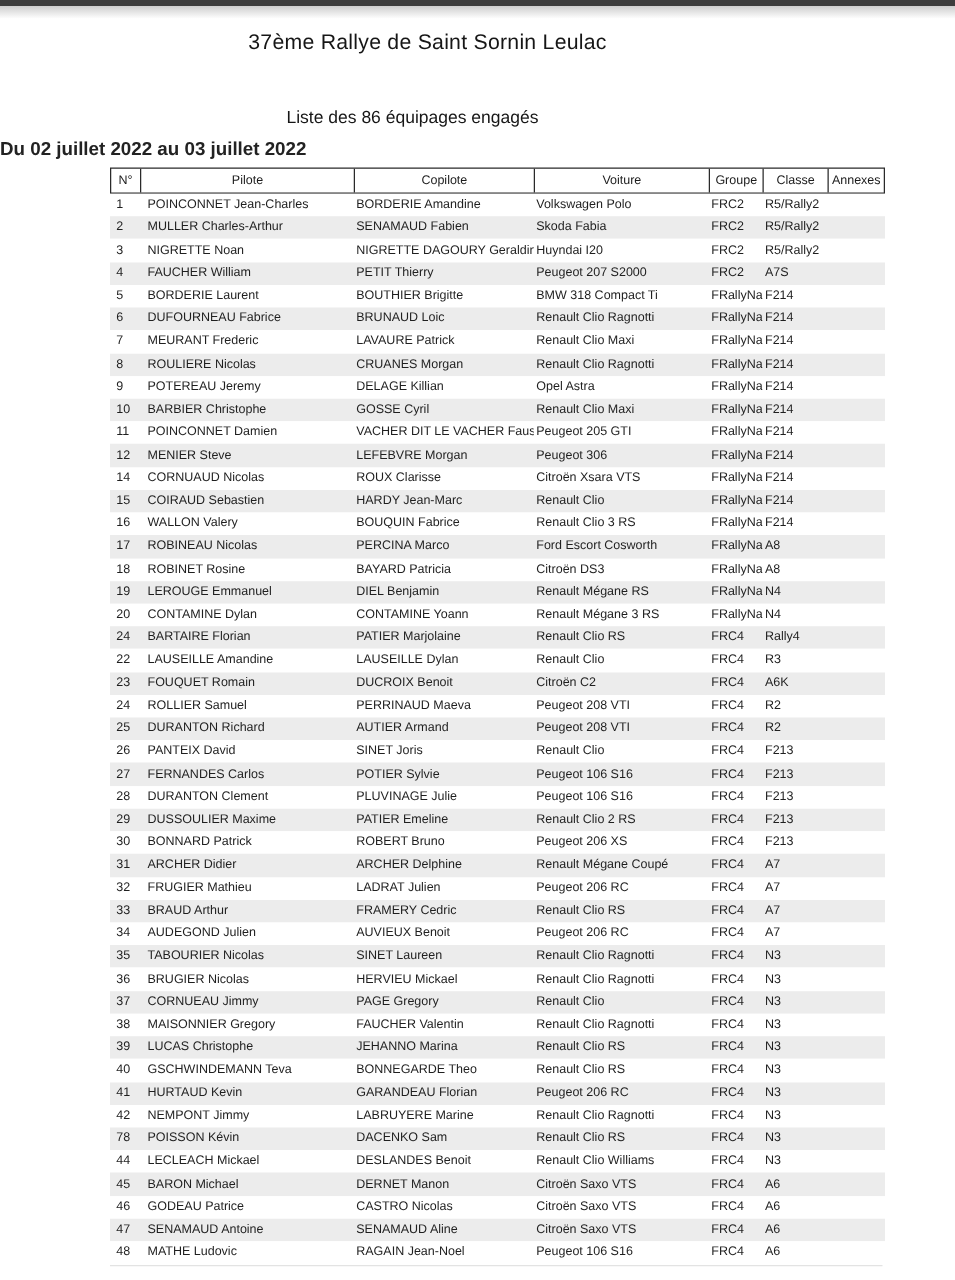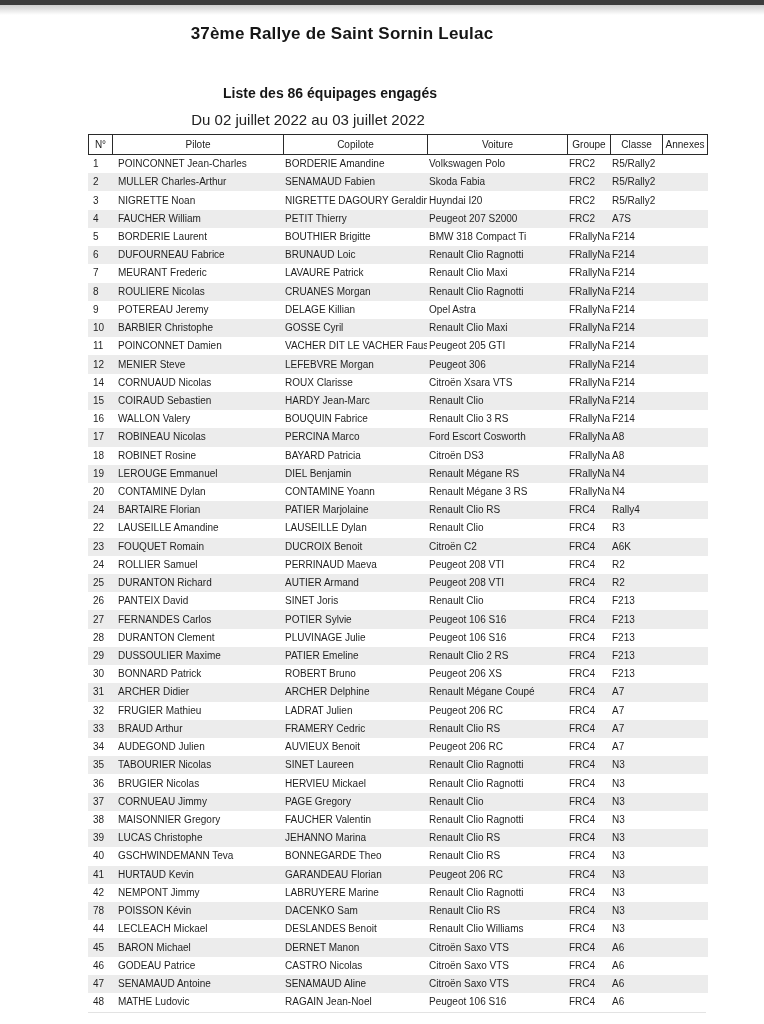--- a/index.html
+++ b/index.html
@@ -10,30 +10,30 @@
     background:#ffffff;
     font-family:"Liberation Sans","DejaVu Sans",sans-serif;
     color:#1c1c1c;
     overflow:hidden;
   }
   .topbar { position:absolute; top:0; left:0; width:764px; height:5px; background:#3d3d3d; }
   .topfade { position:absolute; top:5px; left:0; width:764px; height:10px;
              background:linear-gradient(#cfcfcf,#ffffff); }
   .doc-title {
     position:absolute; top:24px; left:0; width:684px;
-    text-align:center; font-size:17px; font-weight:bold; color:#161616;
+    text-align:center; font-size:17px; font-weight:normal; color:#161616;
     letter-spacing:0.2px;
   }
   .doc-subtitle {
     position:absolute; top:85px; left:0; width:660px;
-    text-align:center; font-size:14px; font-weight:bold; color:#161616;
+    text-align:center; font-size:14px; font-weight:normal; color:#161616;
   }
   .doc-daterange {
     position:absolute; top:111px; left:0; width:616px;
-    text-align:center; font-size:15px; font-weight:normal; color:#222222;
+    font-size:15px; font-weight:bold; color:#222222;
   }
   .entry-table { position:absolute; top:134px; left:88px; width:620px; }
   .thead {
     display:grid;
     grid-template-columns:24px 171px 144px 140px 43px 52px 1fr;
     height:21px;
     border:1px solid #2a2a2a;
     width:620px;
   }
   .hcell {

